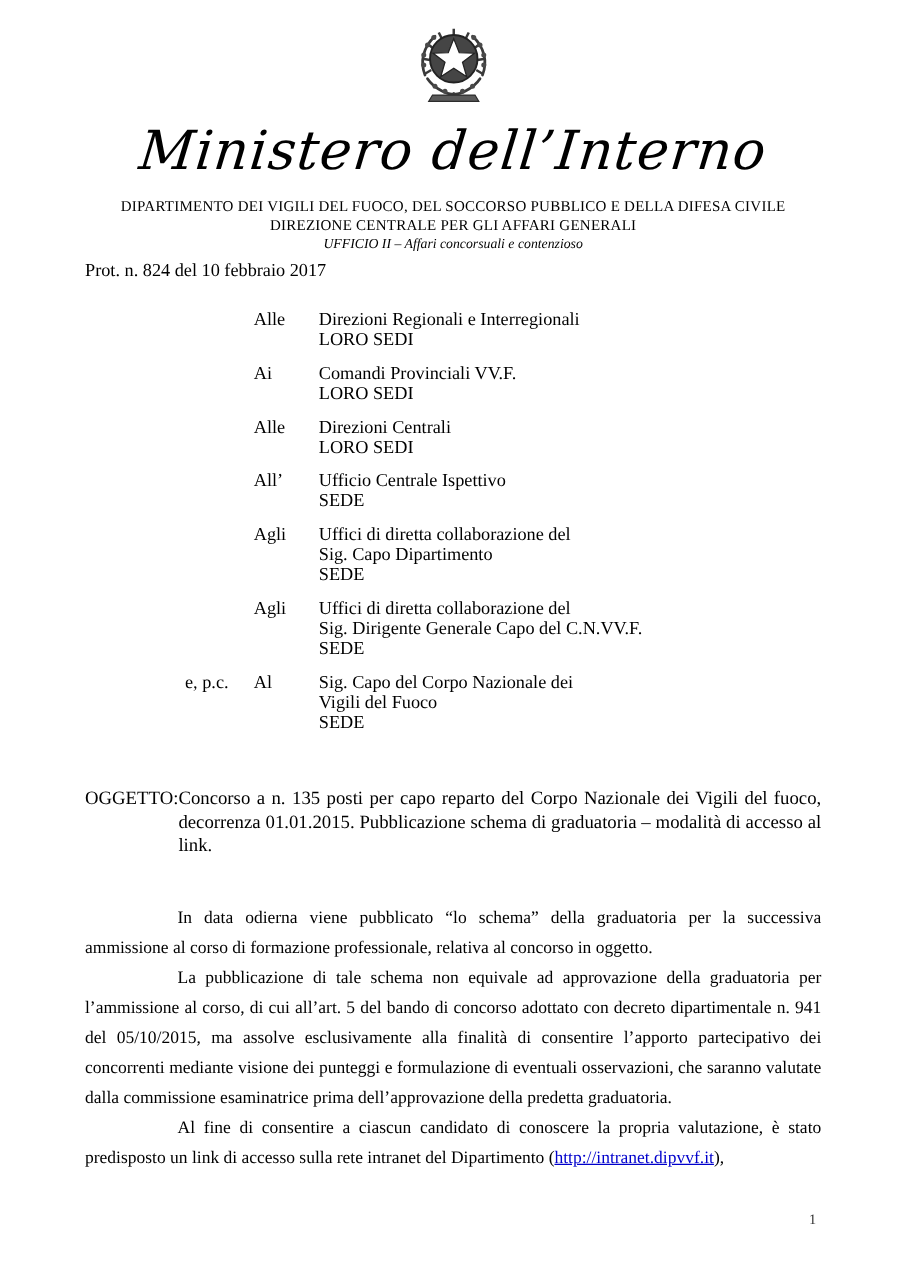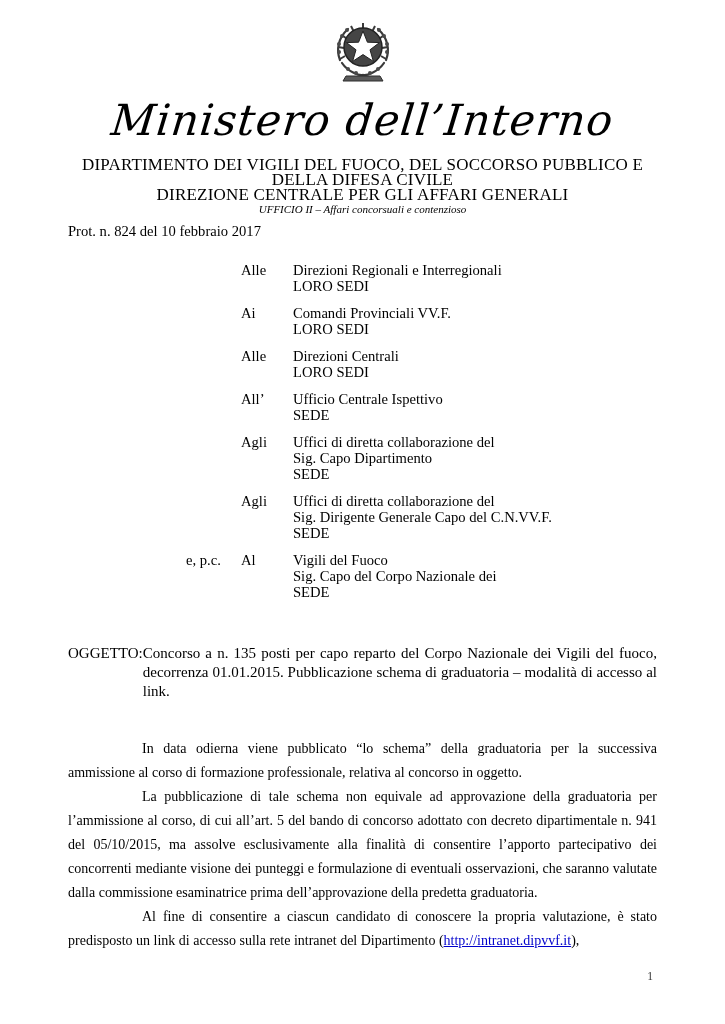--- a/index.html
+++ b/index.html
@@ -18,26 +18,26 @@
     text-align:center;
     font-family:"DejaVu Serif","Liberation Serif",serif;
     font-style:italic;
     font-size:43px;
     line-height:60px;
     letter-spacing:1px;
     transform:skewX(-6deg);
     white-space:nowrap;
   }
   .dept-line1,.dept-line2{
-    text-align:center;font-size:17px;line-height:15px;letter-spacing:.2px;
+    text-align:center;font-size:12px;line-height:15px;letter-spacing:.2px;
   }
   .dept-line1{margin-top:7px;}
   .office-line{text-align:center;font-size:11px;line-height:14px;font-style:italic;}
   .prot-line{font-size:14.6px;line-height:18px;margin-top:6px;}
-  .recipients{margin-top:22px;margin-left:118px;font-size:14.6px;}
+  .recipients{margin-top:22px;margin-left:80px;font-size:14.6px;}
   .rcpt-row{display:grid;grid-template-columns:55px 52px 1fr;line-height:16px;margin-bottom:11px;}
   .rcpt-body div{line-height:16px;}
   .seat{}
   .subject{display:flex;margin-top:44px;font-size:15px;line-height:19px;}
   .subject-label{flex:0 0 74px;white-space:nowrap;}
   .subject-text{flex:1;text-align:justify;}
   .body-text{margin-top:36px;font-size:14px;line-height:24px;text-align:justify;}
   .body-text p{margin:0;text-indent:74px;}
   a.link{color:#0000cc;}
   .page-number{
@@ -152,22 +152,22 @@
         <div class="rcpt-body">
           <div>Uffici di diretta collaborazione del</div>
           <div>Sig. Dirigente Generale Capo del C.N.VV.F.</div>
           <div class="seat">SEDE</div>
         </div>
       </div>
       <div class="rcpt-row">
         <div>e, p.c.</div>
         <div>Al</div>
         <div class="rcpt-body">
+          <div>Sig. Capo del Corpo Nazionale dei</div>
           <div>Vigili del Fuoco</div>
-          <div>Sig. Capo del Corpo Nazionale dei</div>
           <div class="seat">SEDE</div>
         </div>
       </div>
     </div>
 
   <div class="subject">
     <div class="subject-label">OGGETTO:</div>
     <div class="subject-text">Concorso a n. 135 posti per capo reparto del Corpo Nazionale dei Vigili del fuoco, decorrenza 01.01.2015. Pubblicazione schema di graduatoria – modalità di accesso al link.</div>
   </div>
 

